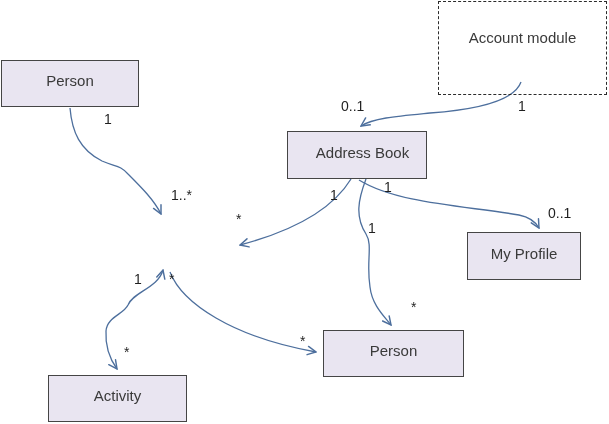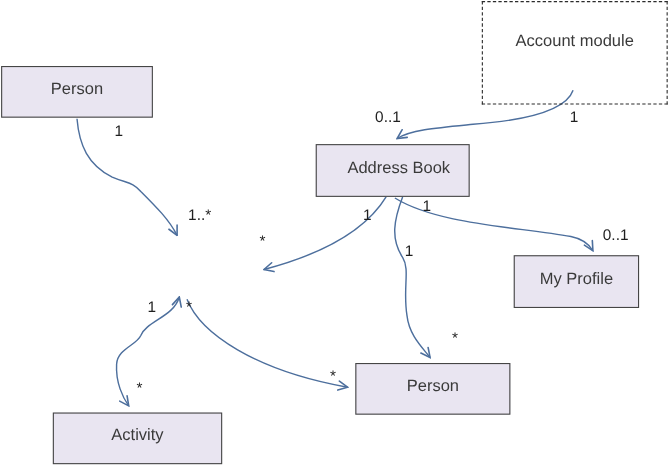--- a/index.html
+++ b/index.html
@@ -84,21 +84,21 @@
 
 
   <div class="node" style="left:467px; top:232px; width:114px; height:48px;">
     <span>My Profile</span>
   </div>
 
   <div class="node" style="left:323px; top:330px; width:141px; height:47px;">
     <span>Person</span>
   </div>
 
-  <div class="node" style="left:48px; top:375px; width:154px; height:47px;text-align:center;">
+  <div class="node" style="left:48px; top:375px; width:139px; height:47px;text-align:center;">
     <span>Activity</span>
   </div>
 
   <span class="elabel" style="left:104px; top:112px;">1</span>
   <span class="elabel" style="left:171px; top:188px;">1..*</span>
 
   <span class="elabel" style="left:518px; top:99px;">1</span>
   <span class="elabel" style="left:341px; top:99px;">0..1</span>
 
   <span class="elabel" style="left:330px; top:188px;">1</span>

